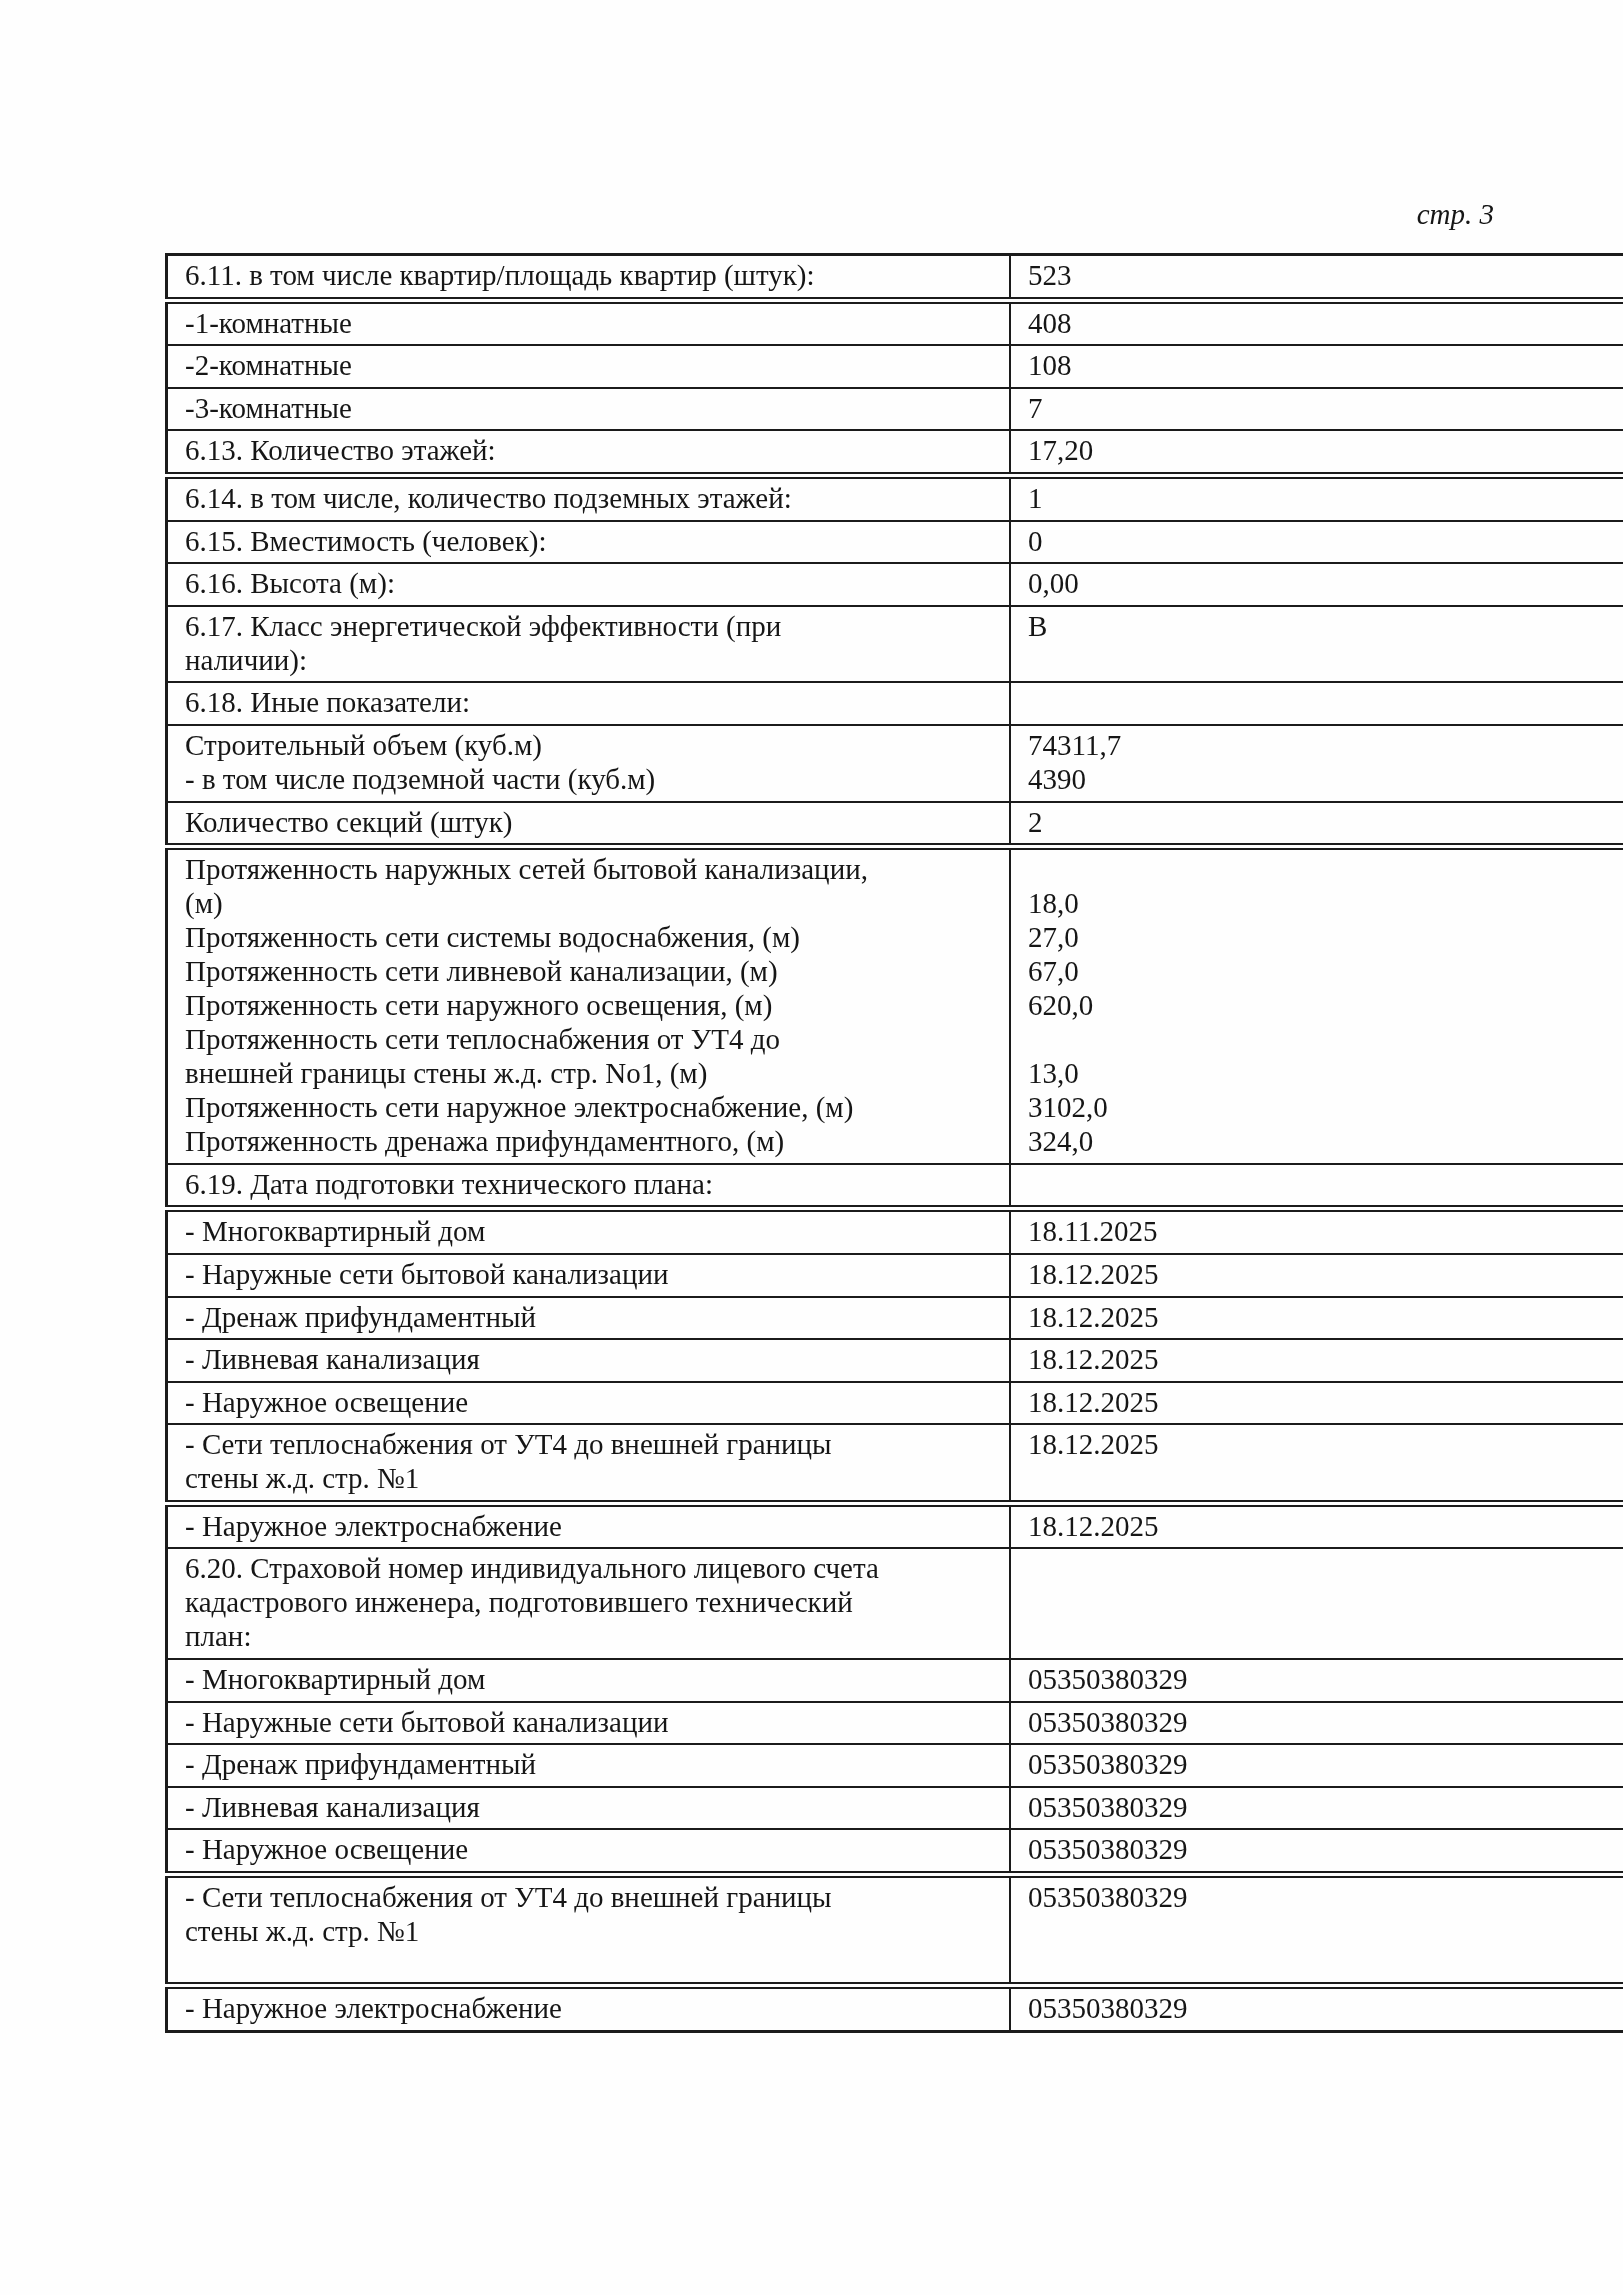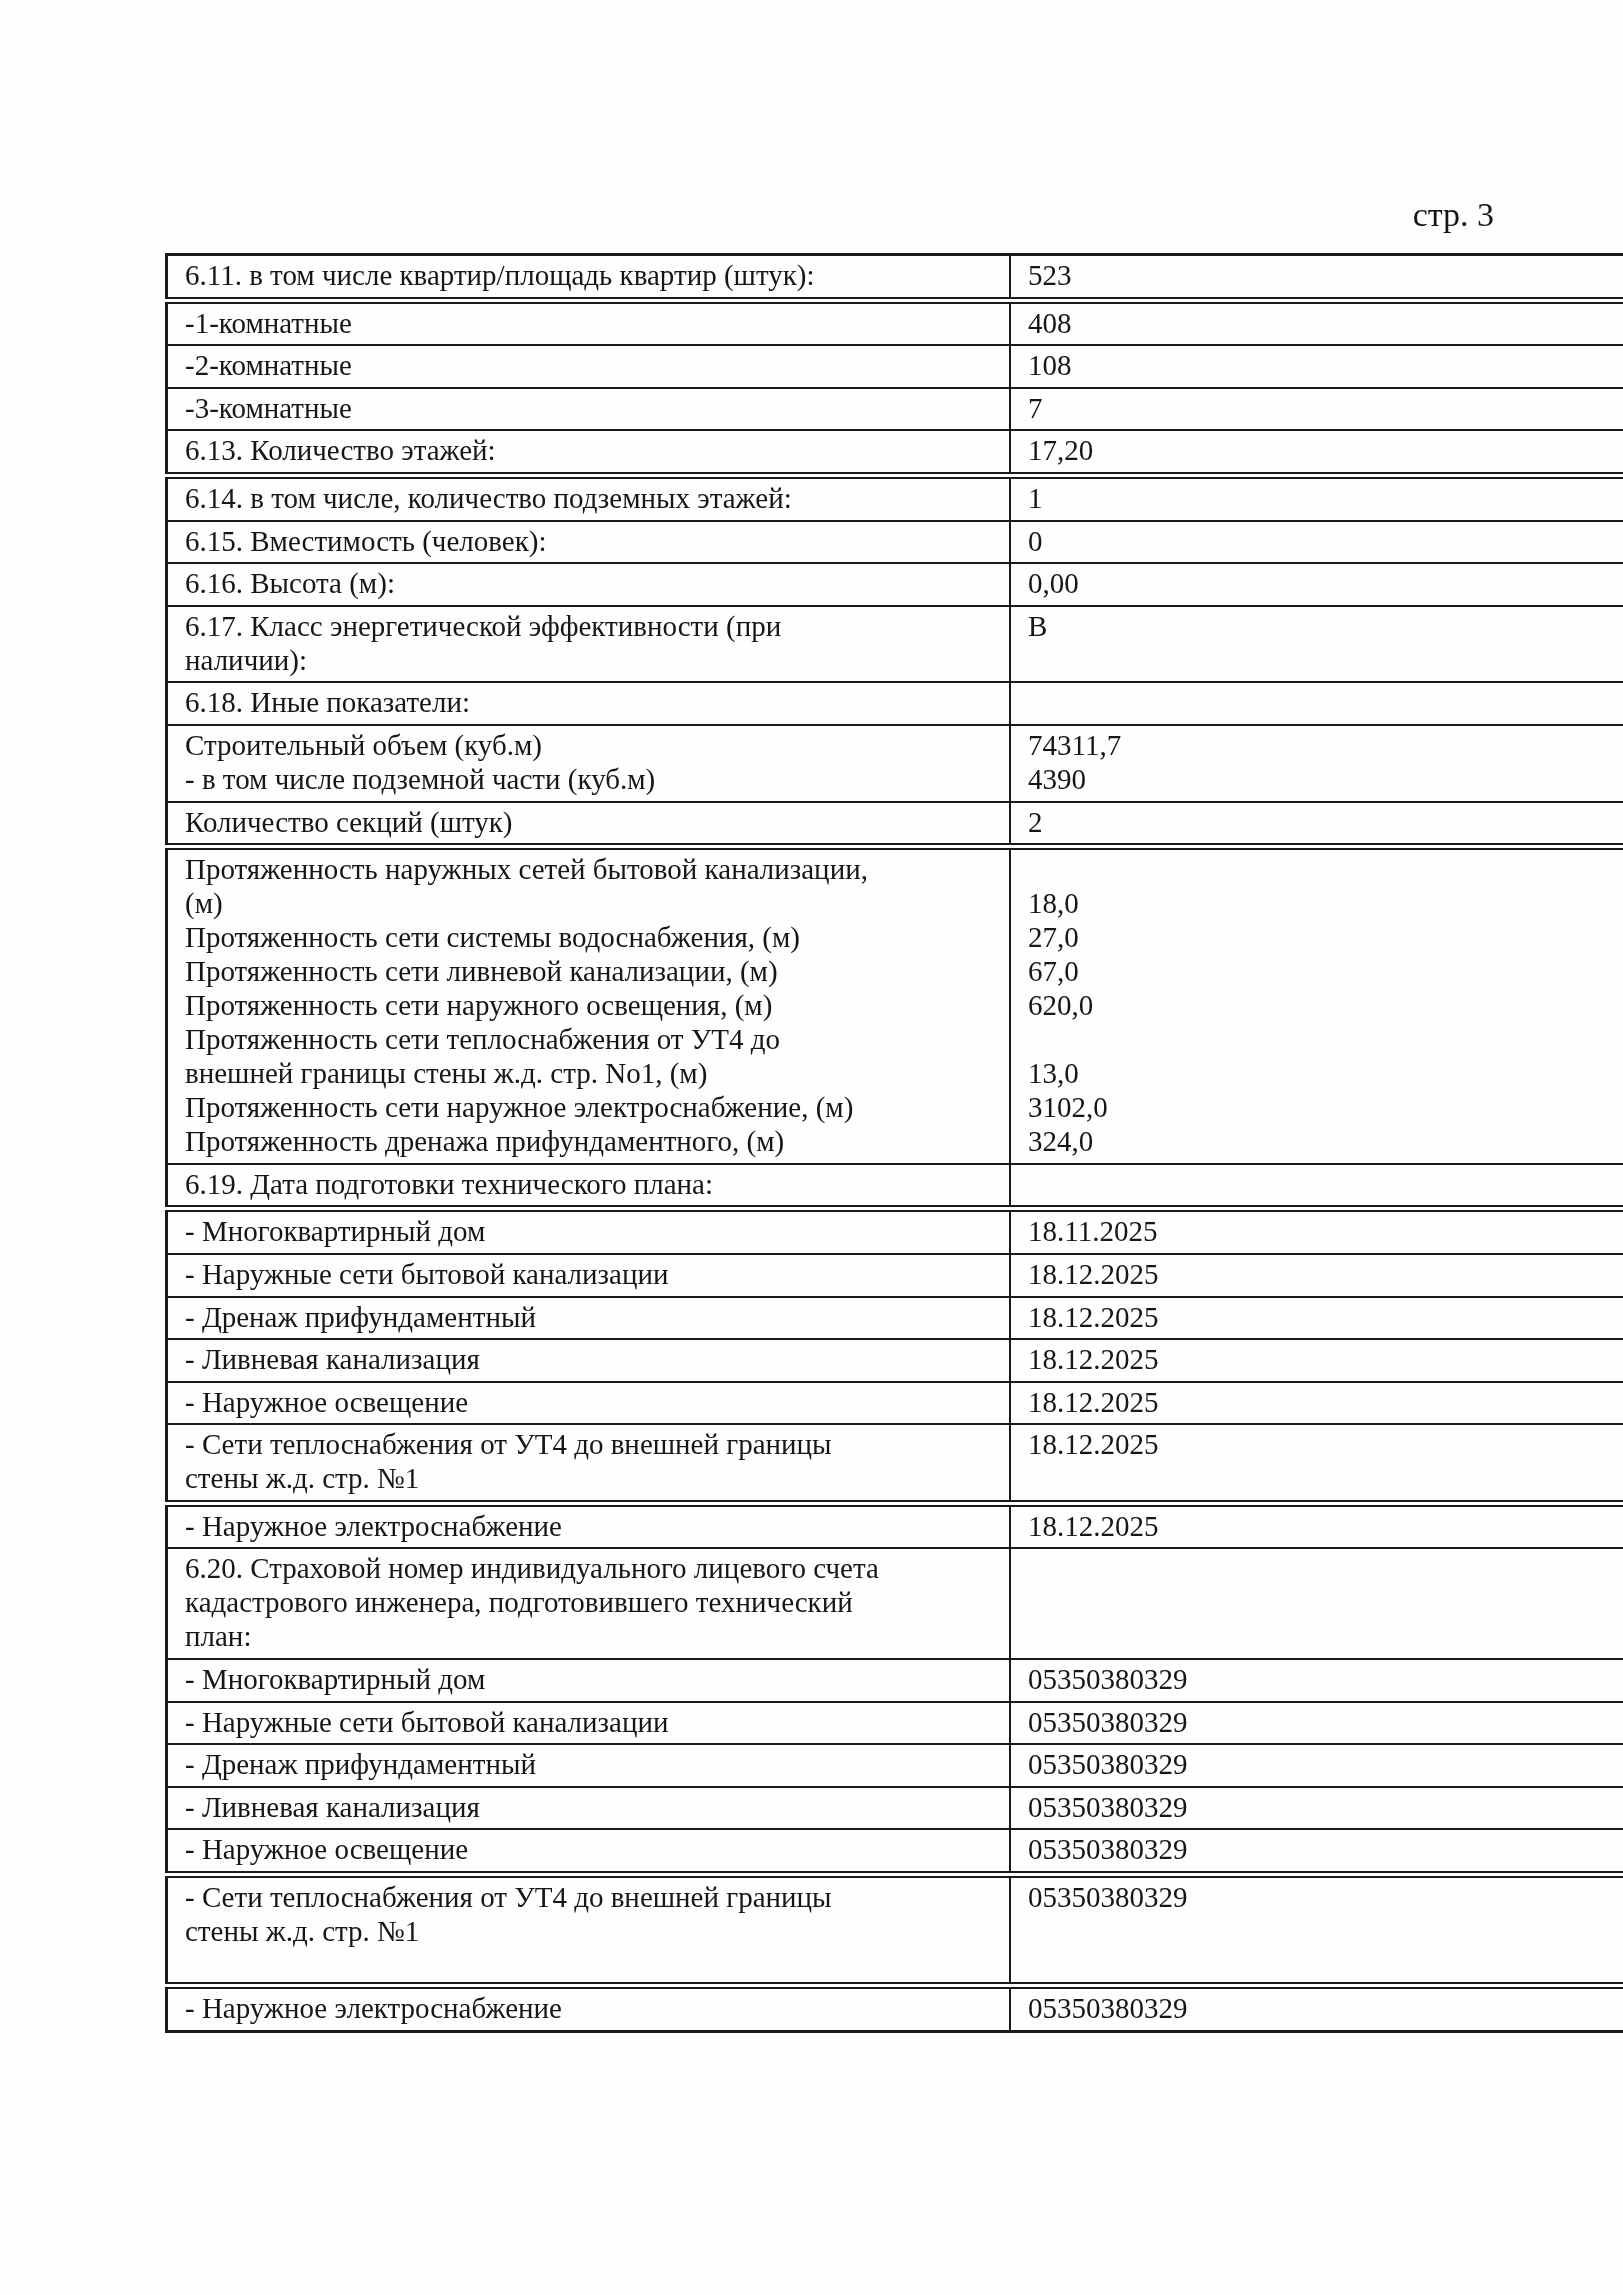--- a/index.html
+++ b/index.html
@@ -9,23 +9,24 @@
     background: #fefefe;
     color: #161616;
     font-family: "Liberation Serif", serif;
     position: relative;
     overflow: hidden;
   }
   .page-number {
     position: absolute;
     top: 198px;
     right: 129px;
-    font-size: 34px;
+    font-size: 29px;
     line-height: 33px;
     white-space: pre;
+    font-style: italic;
   }
   table.doc-table {
     position: absolute;
     left: 165px;
     top: 253px;
     width: 1511px;
     table-layout: fixed;
     border-collapse: collapse;
     border: 3.3px solid #1b1b1b;
   }

